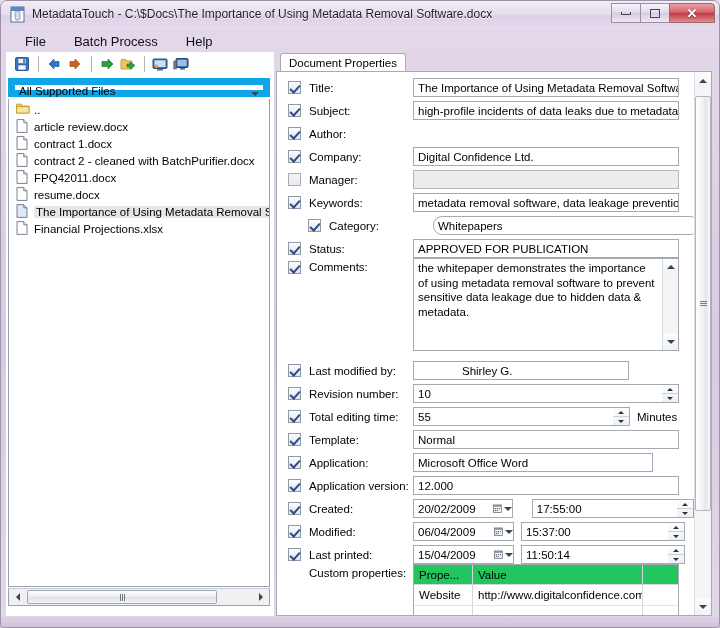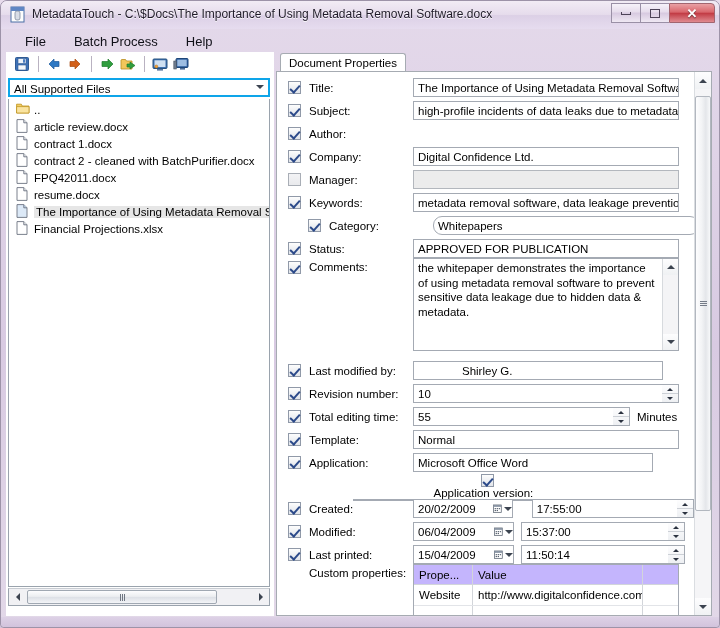--- a/index.html
+++ b/index.html
@@ -135,24 +135,24 @@
   .tb-sep {
     width: 1px; height: 16px;
     background: #b9b2c1;
     margin: 0 5px;
   }
   .filter-combo {
     position: absolute;
     left: 2px; top: 26px;
     width: 262px; height: 19px;
     background: #fff;
-    border: 2px solid #0ea5e9;
+    border: 7px solid #0ea5e9;
     box-sizing: border-box;
     display: flex;
-    align-items: flex-end;
+    align-items: flex-start;
     cursor: pointer;
   }
   .filter-combo .fc-text {
     flex: 1;
     padding-left: 4px;
     font-size: 11.5px;
     color: #000;
   }
   .fc-arrow {
     width: 17px; height: 17px;
@@ -388,21 +388,21 @@
     width: 266px;
     height: 55px;
     border: 1px solid #a4aab3;
     background: #fff;
     box-sizing: border-box;
     overflow: hidden;
   }
   .cg-head {
     display: flex;
     height: 19px;
-    background: #c4b5fd;
+    background: #22c55e;
     border-bottom: 1px solid #d2d5da;
   }
   .cg-row { display: flex; height: 20px; border-bottom: 1px solid #e2e4e8; }
   .cg-c1 { width: 59px; border-right: 1px solid #d2d5da; display: flex; align-items: center; padding-left: 5px; font-size: 11.5px; box-sizing: border-box; overflow: hidden; white-space: nowrap;}
   .cg-c2 { width: 170px; border-right: 1px solid #d2d5da; display: flex; align-items: center; padding-left: 5px; font-size: 11.5px; box-sizing: border-box; overflow: hidden; white-space: nowrap;}
   .cg-c3 { flex: 1; display: flex; align-items: center; }
 
   
   .vscroll {
     position: absolute;
@@ -712,21 +712,21 @@
                 </div>
               <div class="sb-dn">
                   <span class="arrow-dn"></span>
                 </div>
             </div>
           </div>
 
           <div class="prow" style="top:287px;">
             <span class="cb checked"></span>
             <span class="plabel">Last modified by:</span>
-            <span class="tfield" style="width:250px;padding-left:48px;">Shirley G.</span>
+            <span class="tfield" style="width:216px;padding-left:48px;">Shirley G.</span>
           </div>
 
           <div class="prow" style="top:310px;">
             <span class="cb checked"></span>
             <span class="plabel">Revision number:</span>
             <span class="tfield" style="width:249px;border-right:none;">10</span>
             <span class="spin">
               <span class="sp-h">
                   <span class="arrow-sm-up"></span>
                 </span>
@@ -756,21 +756,21 @@
             <span class="plabel">Template:</span>
             <span class="tfield" style="width:266px;">Normal</span>
           </div>
 
           <div class="prow" style="top:379px;">
             <span class="cb checked"></span>
             <span class="plabel">Application:</span>
             <span class="tfield" style="width:240px;">Microsoft Office Word</span>
           </div>
 
-          <div class="prow" style="top:402px;flex-direction:column;">
+          <div class="prow" style="top:402px;">
             <span class="cb checked"></span>
             <span class="plabel">Application version:</span>
             <span class="tfield" style="width:266px;">12.000</span>
           </div>
 
           <div class="prow" style="top:425px;">
             <span class="cb checked"></span>
             <span class="plabel">Created:</span>
             <span class="tfield" style="width:101px;">
               <span style="flex:1;">20/02/2009</span>

